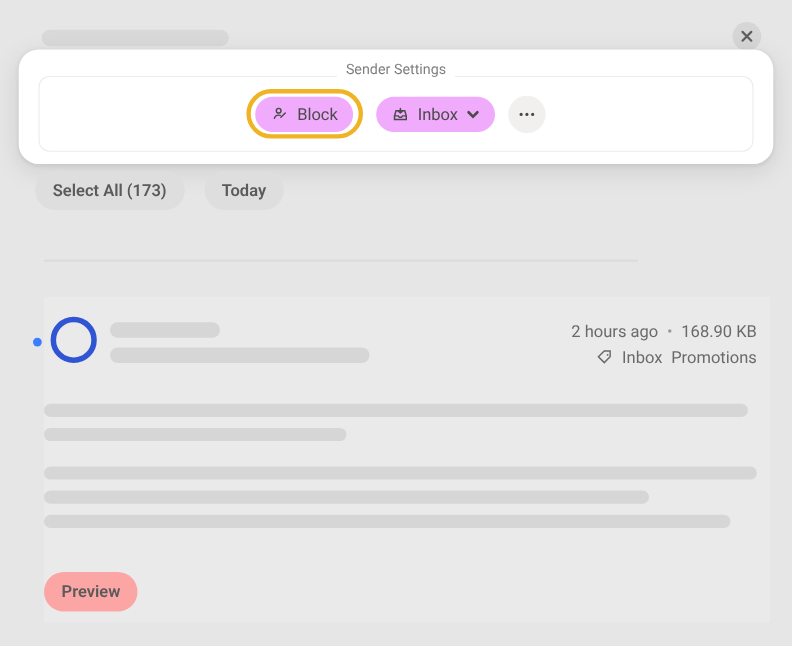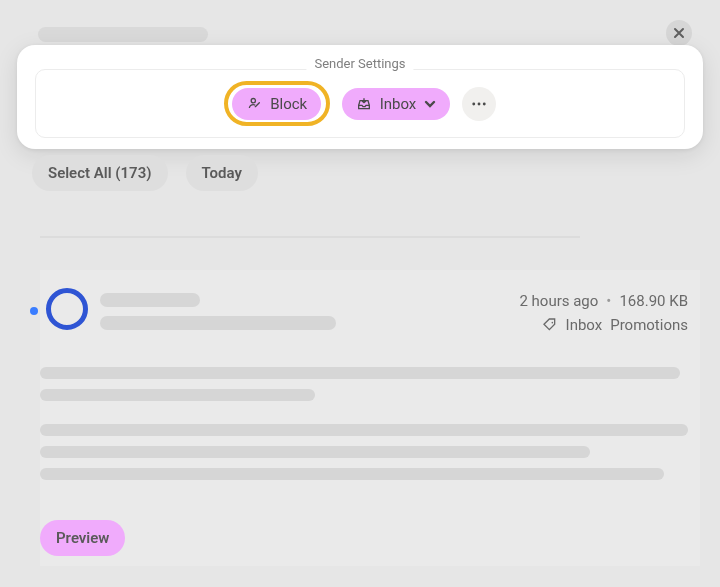--- a/index.html
+++ b/index.html
@@ -114,21 +114,21 @@
   .labels svg { width:16px; height:16px; stroke:#6a6a6a; fill:none; stroke-width:2; }
 
   .ph.l1 { left:0; right:20px; top:97px;  height:12px; }
   .ph.l2 { left:0; top:119px; width:275px; height:12px; }
   .ph.l3 { left:0; right:12px; top:154px; height:12px; }
   .ph.l4 { left:0; top:176px; width:550px; height:12px; }
   .ph.l5 { left:0; right:36px; top:198px; height:12px; }
 
   .preview-btn {
     position:absolute; left:0; bottom:10px;
-    background:#f0abfc; color:#5a5a5a; font-weight:600;
+    background:#fca5a5; color:#5a5a5a; font-weight:600;
     padding:9px 16px; border-radius:999px; cursor:pointer; font-size:15px;
   }
 </style>
 </head>
 <body>
 
 <div class="top-placeholder"></div>
 <div class="close-btn">
   <svg viewBox="0 0 12 12">
       <path d="M2 2l8 8M10 2l-8 8" stroke="#5f5f5f" stroke-width="2" stroke-linecap="round"></path>

